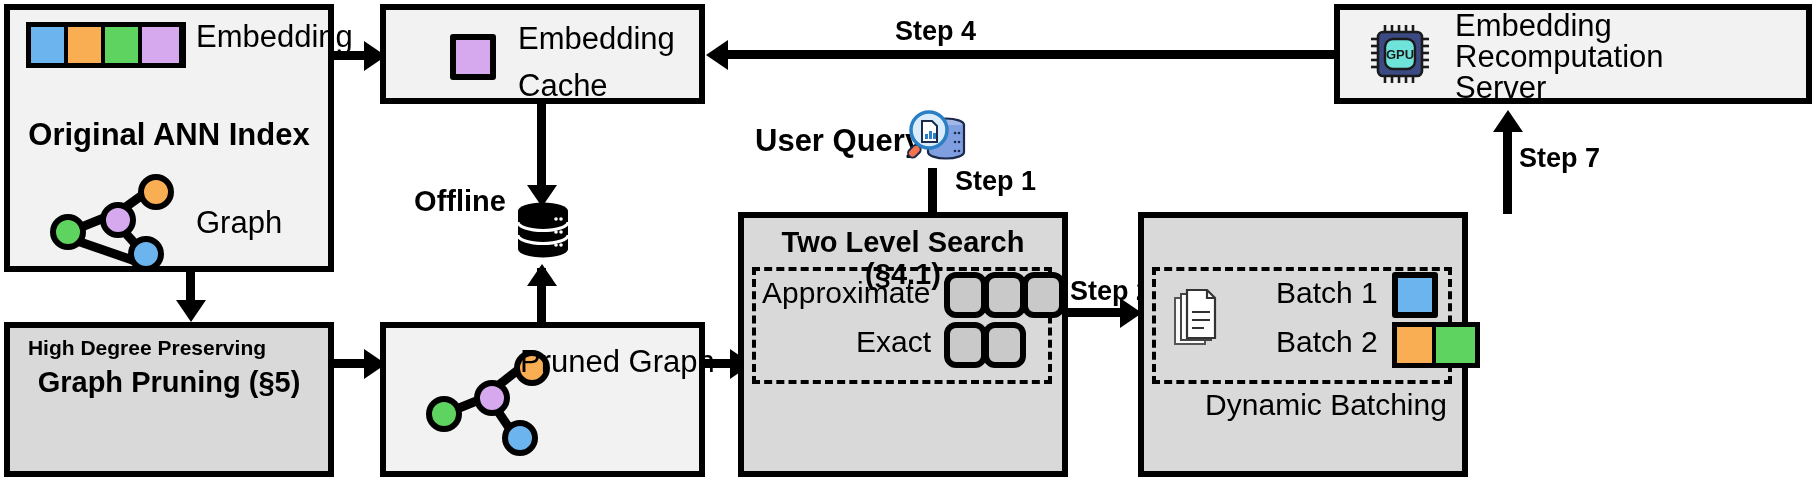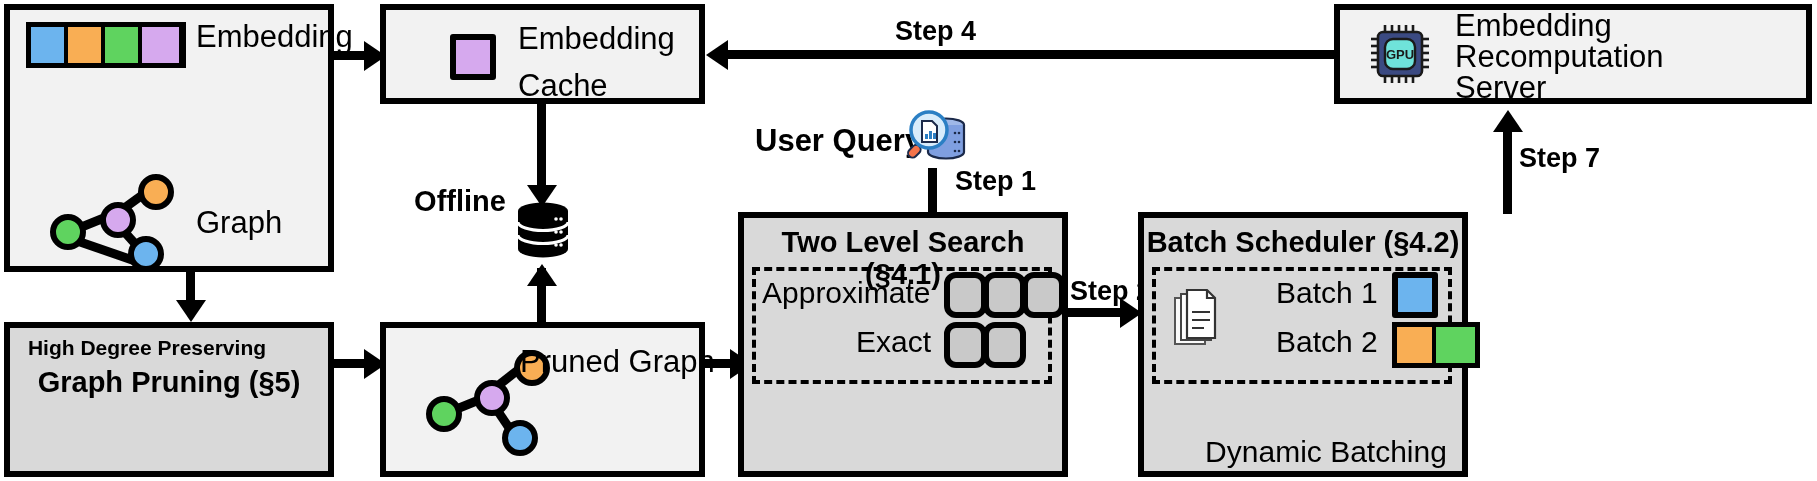--- a/index.html
+++ b/index.html
@@ -135,20 +135,21 @@
 
   <div class="emb-strip" style="left:26px; top:22px; width:160px; height:46px;">
     <div class="emb-cell" style="background:#6cb4ee;"></div>
     <div class="emb-cell" style="background:#f9ae54;"></div>
     <div class="emb-cell" style="background:#5fd35f;"></div>
     <div class="emb-cell" style="background:#d6a9ee;"></div>
   </div>
 
   <div class="label lbl-reg" style="left:196px; top:20px; font-size:31px;">Embedding</div>
 
+  <div class="label lbl-bold ctr" style="left:14px; top:118px; width:310px; font-size:31px;">Original ANN Index</div>
 
   <div class="graph-wrap" style="left:40px; top:168px; width:140px; height:94px;">
     <div class="gedge" style="left:28px; top:60px; width:54px; transform:rotate(-22deg);"></div>
     <div class="gedge" style="left:70px; top:46px; width:44px; transform:rotate(-36deg);"></div>
     <div class="gedge" style="left:76px; top:50px; width:44px; transform:rotate(48deg);"></div>
     <div class="gedge" style="left:30px; top:66px; width:78px; transform:rotate(19deg);"></div>
     <div class="gnode" style="left:98px; top:6px; width:36px; height:36px; background:#f9ae54;"></div>
     <div class="gnode" style="left:60px; top:34px; width:36px; height:36px; background:#d6a9ee;"></div>
     <div class="gnode" style="left:10px; top:46px; width:36px; height:36px; background:#5fd35f;"></div>
     <div class="gnode" style="left:88px; top:68px; width:36px; height:36px; background:#6cb4ee;"></div>
@@ -266,21 +267,20 @@
   <div class="qslot" style="left:944px; top:322px; width:43px; height:46px;"></div>
   <div class="qslot" style="left:983px; top:322px; width:43px; height:46px;"></div>
 
 
   <div class="ln-h" style="left:1068px; top:308px; width:64px;"></div>
   <div class="arrowhead ah-right" style="left:1120px; top:298px;"></div>
   <div class="label lbl-bold" style="left:1070px; top:276px; font-size:27px;">Step 2</div>
 
   <div class="box box-shaded" style="left:1138px; top:212px; width:330px; height:265px;">
   </div>
-  <div class="label lbl-bold ctr" style="left:1144px; top:226px; width:318px; font-size:29px;">Batch Scheduler (§4.2)</div>
 
   <div class="dashed-box" style="left:1152px; top:267px; width:300px; height:117px;"></div>
 
   <div class="doc-icon" style="left:1172px; top:288px; width:52px; height:62px;">
     <svg width="52" height="62" viewBox="0 0 52 62">
       <path d="M3 10 h22 l8 8 v38 h-30 z" fill="#fafafa" stroke="#555" stroke-width="2"></path>
       <path d="M9 6 h22 l8 8 v38 h-30 z" fill="#fdfdfd" stroke="#444" stroke-width="2"></path>
       <path d="M15 2 h20 l8 8 v40 h-28 z" fill="#ffffff" stroke="#333" stroke-width="2.2"></path>
       <path d="M35 2 v8 h8" fill="none" stroke="#333" stroke-width="2.2"></path>
       <line x1="20" y1="24" x2="38" y2="24" stroke="#333" stroke-width="2"></line>
@@ -291,21 +291,21 @@
 
   <div class="label lbl-reg" style="left:1276px; top:276px; font-size:30px;">Batch 1</div>
   <div class="single-sq" style="left:1392px; top:272px; width:46px; height:46px; background:#6cb4ee;"></div>
 
   <div class="label lbl-reg" style="left:1276px; top:325px; font-size:30px;">Batch 2</div>
   <div class="emb-strip" style="left:1392px; top:322px; width:88px; height:46px;">
     <div class="emb-cell" style="width:40px; background:#f9ae54;"></div>
     <div class="emb-cell" style="width:40px; background:#5fd35f;"></div>
   </div>
 
-  <div class="label lbl-reg ctr" style="left:1144px; top:388px; width:364px; font-size:30px;margin-top:47px;">Dynamic Batching</div>
+  <div class="label lbl-reg ctr" style="left:1144px; top:388px; width:364px; font-size:30px;">Dynamic Batching</div>
 
   <div class="ln-v" style="left:1503px; top:118px; height:96px;"></div>
   <div class="arrowhead ah-up" style="left:1493px; top:110px;"></div>
   <div class="label lbl-bold" style="left:1519px; top:143px; font-size:27px;">Step 7</div>
 
   <div class="box" style="left:1334px; top:4px; width:478px; height:100px;">
   </div>
 
   <div class="gpu-icon" style="left:1368px; top:22px; width:64px; height:64px;">
     <svg width="64" height="64" viewBox="0 0 64 64">

